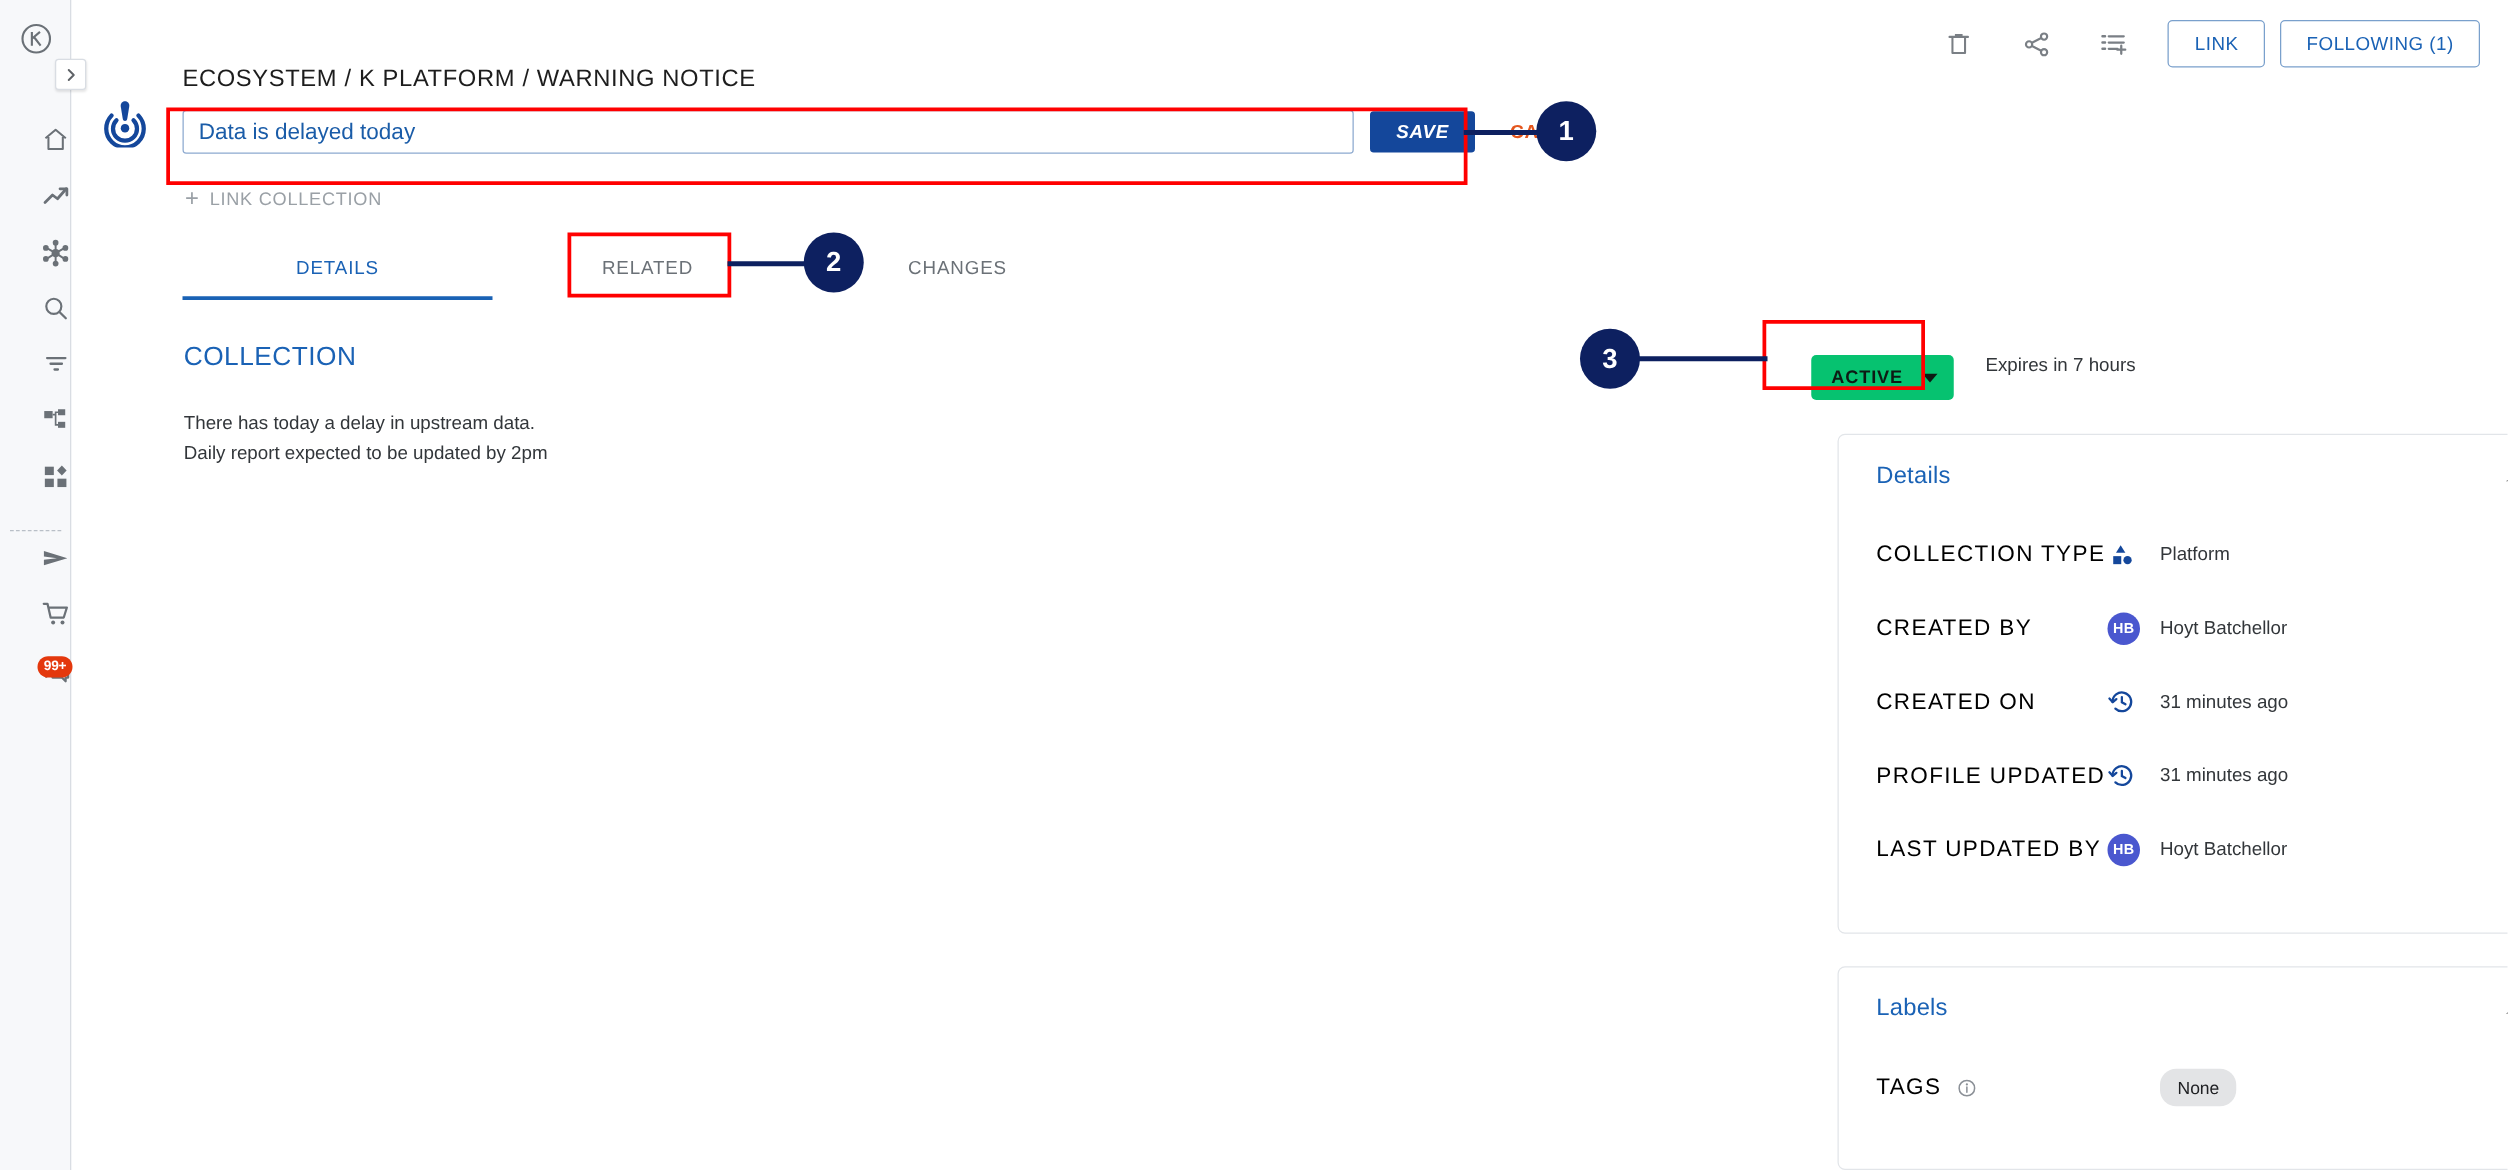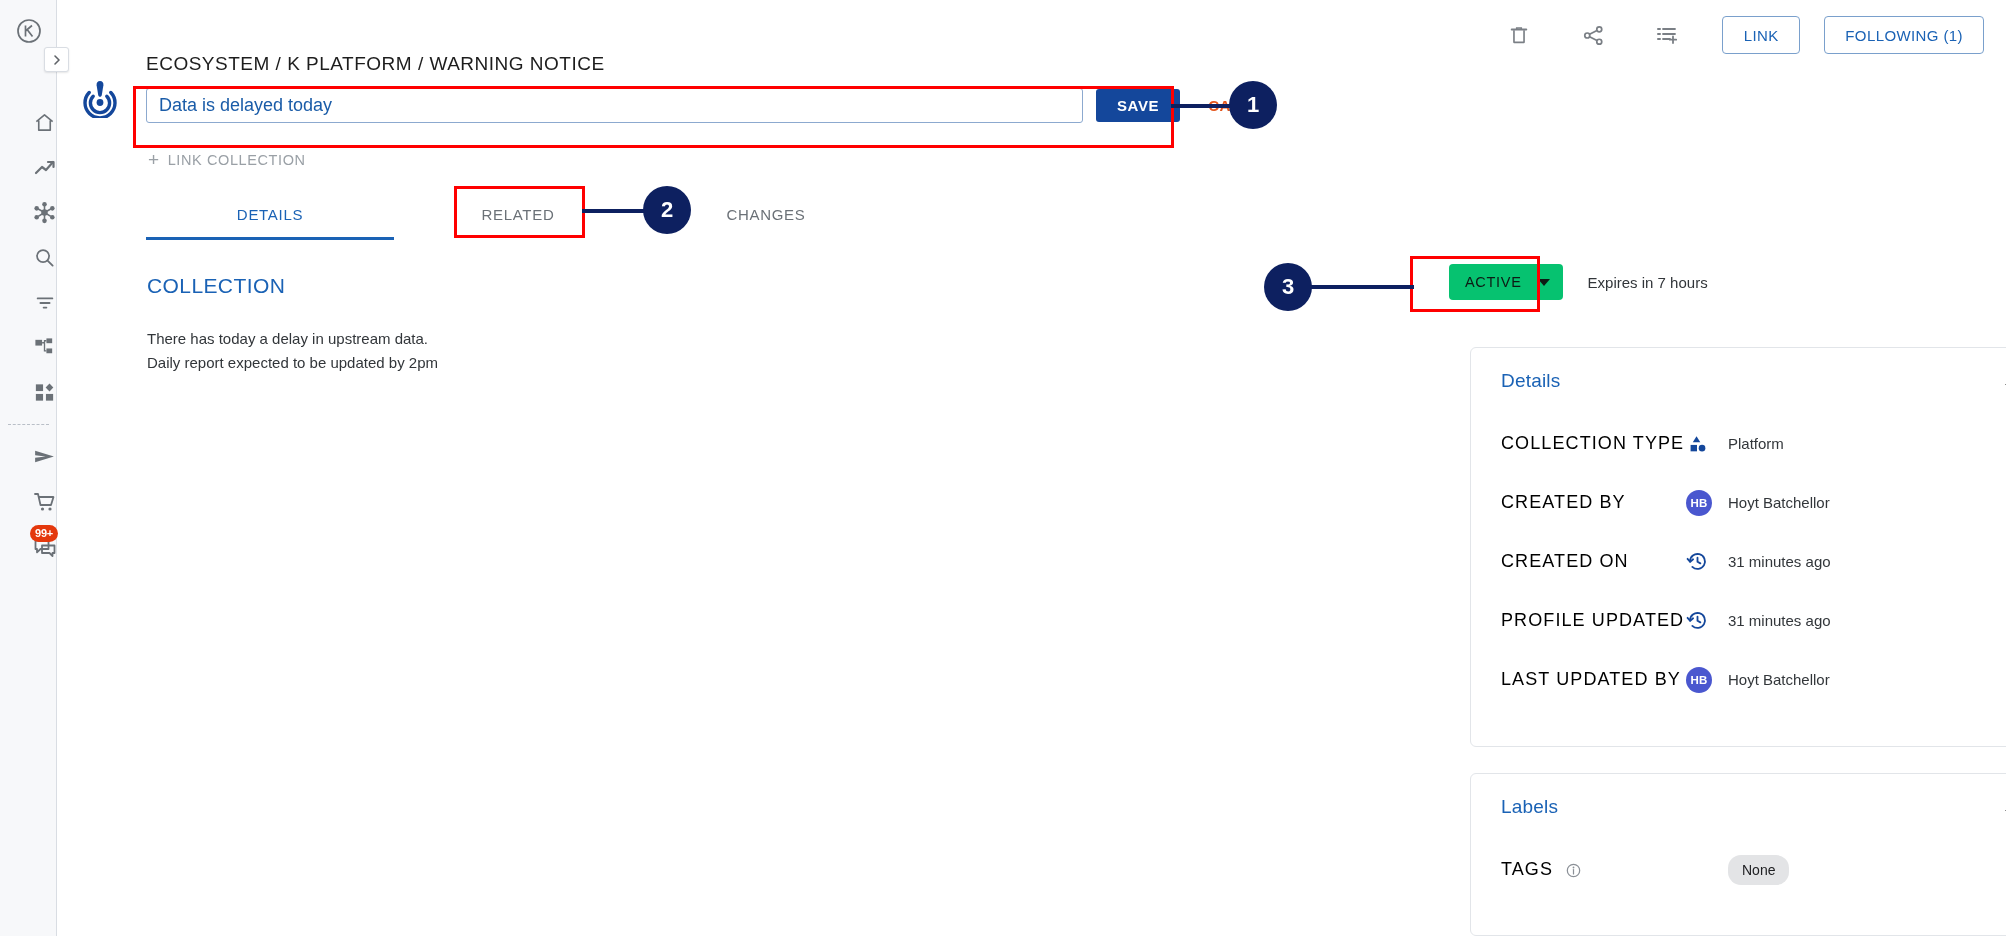--- a/index.html
+++ b/index.html
@@ -30,21 +30,21 @@
     left: 16px; top: 18px;
     width: 26px; height: 26px;
   }
   .rail-icons {
     position: absolute;
     left: 0; top: 100px;
     width: 57px;
   }
   .rail-btn {
     width: 57px; height: 45px;
-    display: flex; align-items: center; justify-content: center;
+    display: flex; justify-content: center;
     position: relative;
     padding-left: 32px;
   }
   .rail-sep {
     width: 41px;
     margin: 9px auto 9px auto;
     border-top: 1px dashed #b9bfc7;
   }
   .rail-badge {
     position: absolute;
@@ -70,21 +70,21 @@
     box-shadow: 0 1px 2px rgba(0,0,0,0.10);
     z-index: 20;
   }
 
   
   #header-actions {
     position: absolute;
     right: 22px; top: 14px;
     display: flex;
     align-items: center;
-    gap: 12px;
+    gap: 0px;
   }
   .hdr-icon {
     width: 62px; height: 42px;
     display: flex; align-items: center; justify-content: center;
   }
   .hdr-btn {
     height: 38px;
     min-width: 78px;
     padding: 0 20px;
     margin-left: 12px;
@@ -139,20 +139,21 @@
     padding: 0 21px;
     background: #14479b;
     color: #ffffff;
     border: none;
     border-radius: 3px;
     font-size: 15px;
     font-weight: bold;
     letter-spacing: 0.6px;
     font-family: "Liberation Sans", sans-serif;
     cursor: pointer;
+    font-style: italic;
   }
   .cancel-btn {
     margin-left: 22px;
     background: none;
     border: none;
     color: #e4561d;
     font-size: 15px;
     font-weight: bold;
     letter-spacing: 0.6px;
     font-family: "Liberation Sans", sans-serif;
@@ -218,27 +219,28 @@
     align-items: center;
   }
   .status-pill {
     height: 36px;
     min-width: 102px;
     padding: 0 13px 0 16px;
     background: #06c270;
     border-radius: 4px;
     color: #0d1b14;
     font-size: 14.5px;
-    font-weight: normal;
+    font-weight: bold;
     letter-spacing: 0.7px;
     display: flex; align-items: center; justify-content: center;
     gap: 16px;
     border: none;
     font-family: "Liberation Sans", sans-serif;
     cursor: pointer;
+    margin-top: 20px;
   }
   .status-caret {
     width: 0; height: 0;
     border-left: 6px solid transparent;
     border-right: 6px solid transparent;
     border-top: 7px solid #0d1b14;
   }
   .expires-text {
     margin-left: 25px;
     font-size: 15px;

